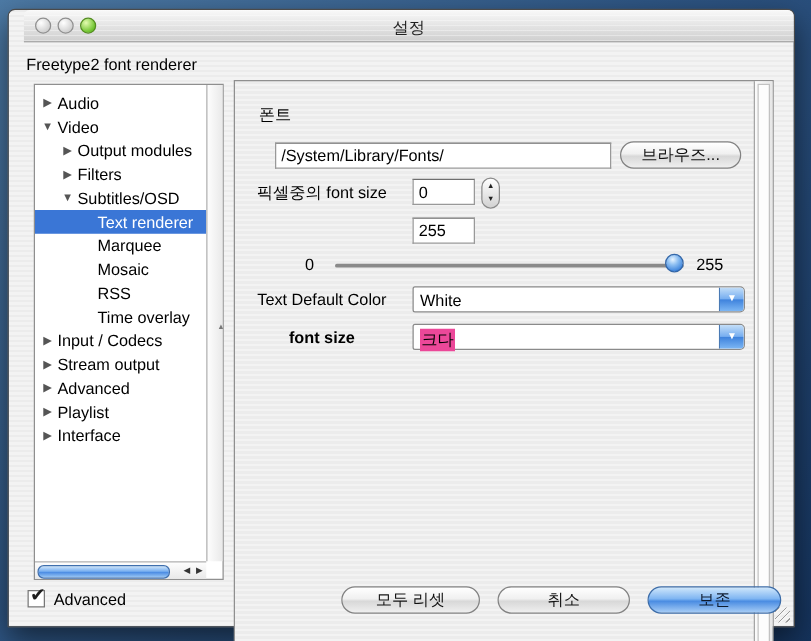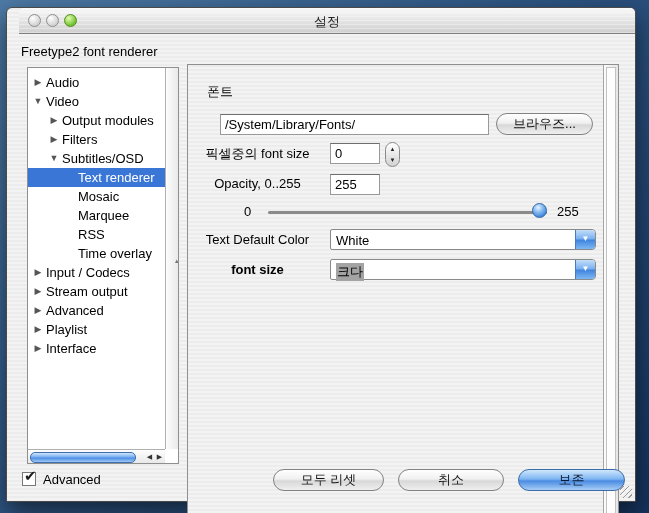--- a/index.html
+++ b/index.html
@@ -64,21 +64,21 @@
   .slider-min{position:absolute;left:56px;top:139px;font-size:13px;}
   .slider-max{position:absolute;left:369px;top:139px;font-size:13px;}
   .slider-track{position:absolute;left:80px;top:146px;width:279px;height:3px;background:#8a8a8a;border-radius:2px;}
   .slider-thumb{position:absolute;top:138px;width:15px;height:15px;border-radius:50%;
     border:1px solid #3467a8;box-sizing:border-box;
     background:radial-gradient(circle at 40% 28%,#e8f4ff 0%,#8fc0f2 35%,#4287dd 75%,#2e6dbd 100%);}
 
   .combo{position:absolute;left:142px;width:266px;height:21px;background:#fff;
     border:1px solid #8a8a8a;border-radius:2px 4px 4px 2px;box-sizing:border-box;}
   .combo .val{position:absolute;left:5px;top:3px;font-size:13px;color:#000;}
-  .combo .val.hl{background:#a3a3a3;padding:0 1px;}
+  .combo .val.hl{background:#ec4899;padding:0 1px;}
   .combo-btn{position:absolute;right:0;top:0;bottom:0;width:19px;border-radius:0 3px 3px 0;
     border-left:1px solid #4a7ab5;
     background:linear-gradient(180deg,#c3def8 0%,#77aef0 48%,#3f83dd 52%,#7db7f4 100%);}
   .combo-btn:after{content:"▼";position:absolute;left:0;right:0;top:4px;text-align:center;
     font-size:8px;color:#fff;}
 
   
   .checkbox{position:absolute;left:15px;top:464px;width:14px;height:14px;background:#fff;
     border:1px solid #777;box-sizing:border-box;}
   .checkbox .mark{position:absolute;left:1px;top:-6px;font-size:15px;font-weight:bold;color:#1c1c1c;}
@@ -130,25 +130,25 @@
         <div class="tree-row" style="padding-left: 20px;">
           <span class="disclosure">▼</span>
           <span class="tree-label">Subtitles/OSD</span>
         </div>
         <div class="tree-row sel" style="padding-left: 36px;">
           <span class="disclosure" style="color: rgb(255, 255, 255);"></span>
           <span class="tree-label">Text renderer</span>
         </div>
         <div class="tree-row" style="padding-left: 36px;">
           <span class="disclosure"></span>
+          <span class="tree-label">Marquee</span>
+        </div>
+        <div class="tree-row" style="padding-left: 36px;">
+          <span class="disclosure"></span>
           <span class="tree-label">Mosaic</span>
-        </div>
-        <div class="tree-row" style="padding-left: 36px;">
-          <span class="disclosure"></span>
-          <span class="tree-label">Marquee</span>
         </div>
         <div class="tree-row" style="padding-left: 36px;">
           <span class="disclosure"></span>
           <span class="tree-label">RSS</span>
         </div>
         <div class="tree-row" style="padding-left: 36px;">
           <span class="disclosure"></span>
           <span class="tree-label">Time overlay</span>
         </div>
         <div class="tree-row" style="padding-left: 4px;">
@@ -187,21 +187,20 @@
     <input class="tfield" style="left: 32px; top: 49px; width: 269px; height: 21px;" value="/System/Library/Fonts/">
     <div class="pill-btn" style="left:308px;top:48px;width:97px;position:absolute;">브라우즈...</div>
 
     <div class="rlabel" style="left:2px;top:80px;">픽셀중의 font size</div>
     <input class="tfield" style="left: 142px; top: 78px; width: 50px; height: 21px;" value="0">
     <div class="stepper">
       <span class="up">▲</span>
       <span class="dn">▼</span>
     </div>
 
-    <div class="rlabel" style="left:2px;top:111px;">Opacity, 0..255</div>
     <input class="tfield" style="left: 142px; top: 109px; width: 50px; height: 21px;" value="255">
 
     <div class="slider-min">0</div>
     <div class="slider-track"></div>
     <div class="slider-thumb" id="slider-thumb" style="left: 344px;"></div>
     <div class="slider-max">255</div>
 
     <div class="rlabel" style="left:2px;top:167px;">Text Default Color</div>
     <div class="combo" style="top:164px;">
       <span class="val">White</span>

